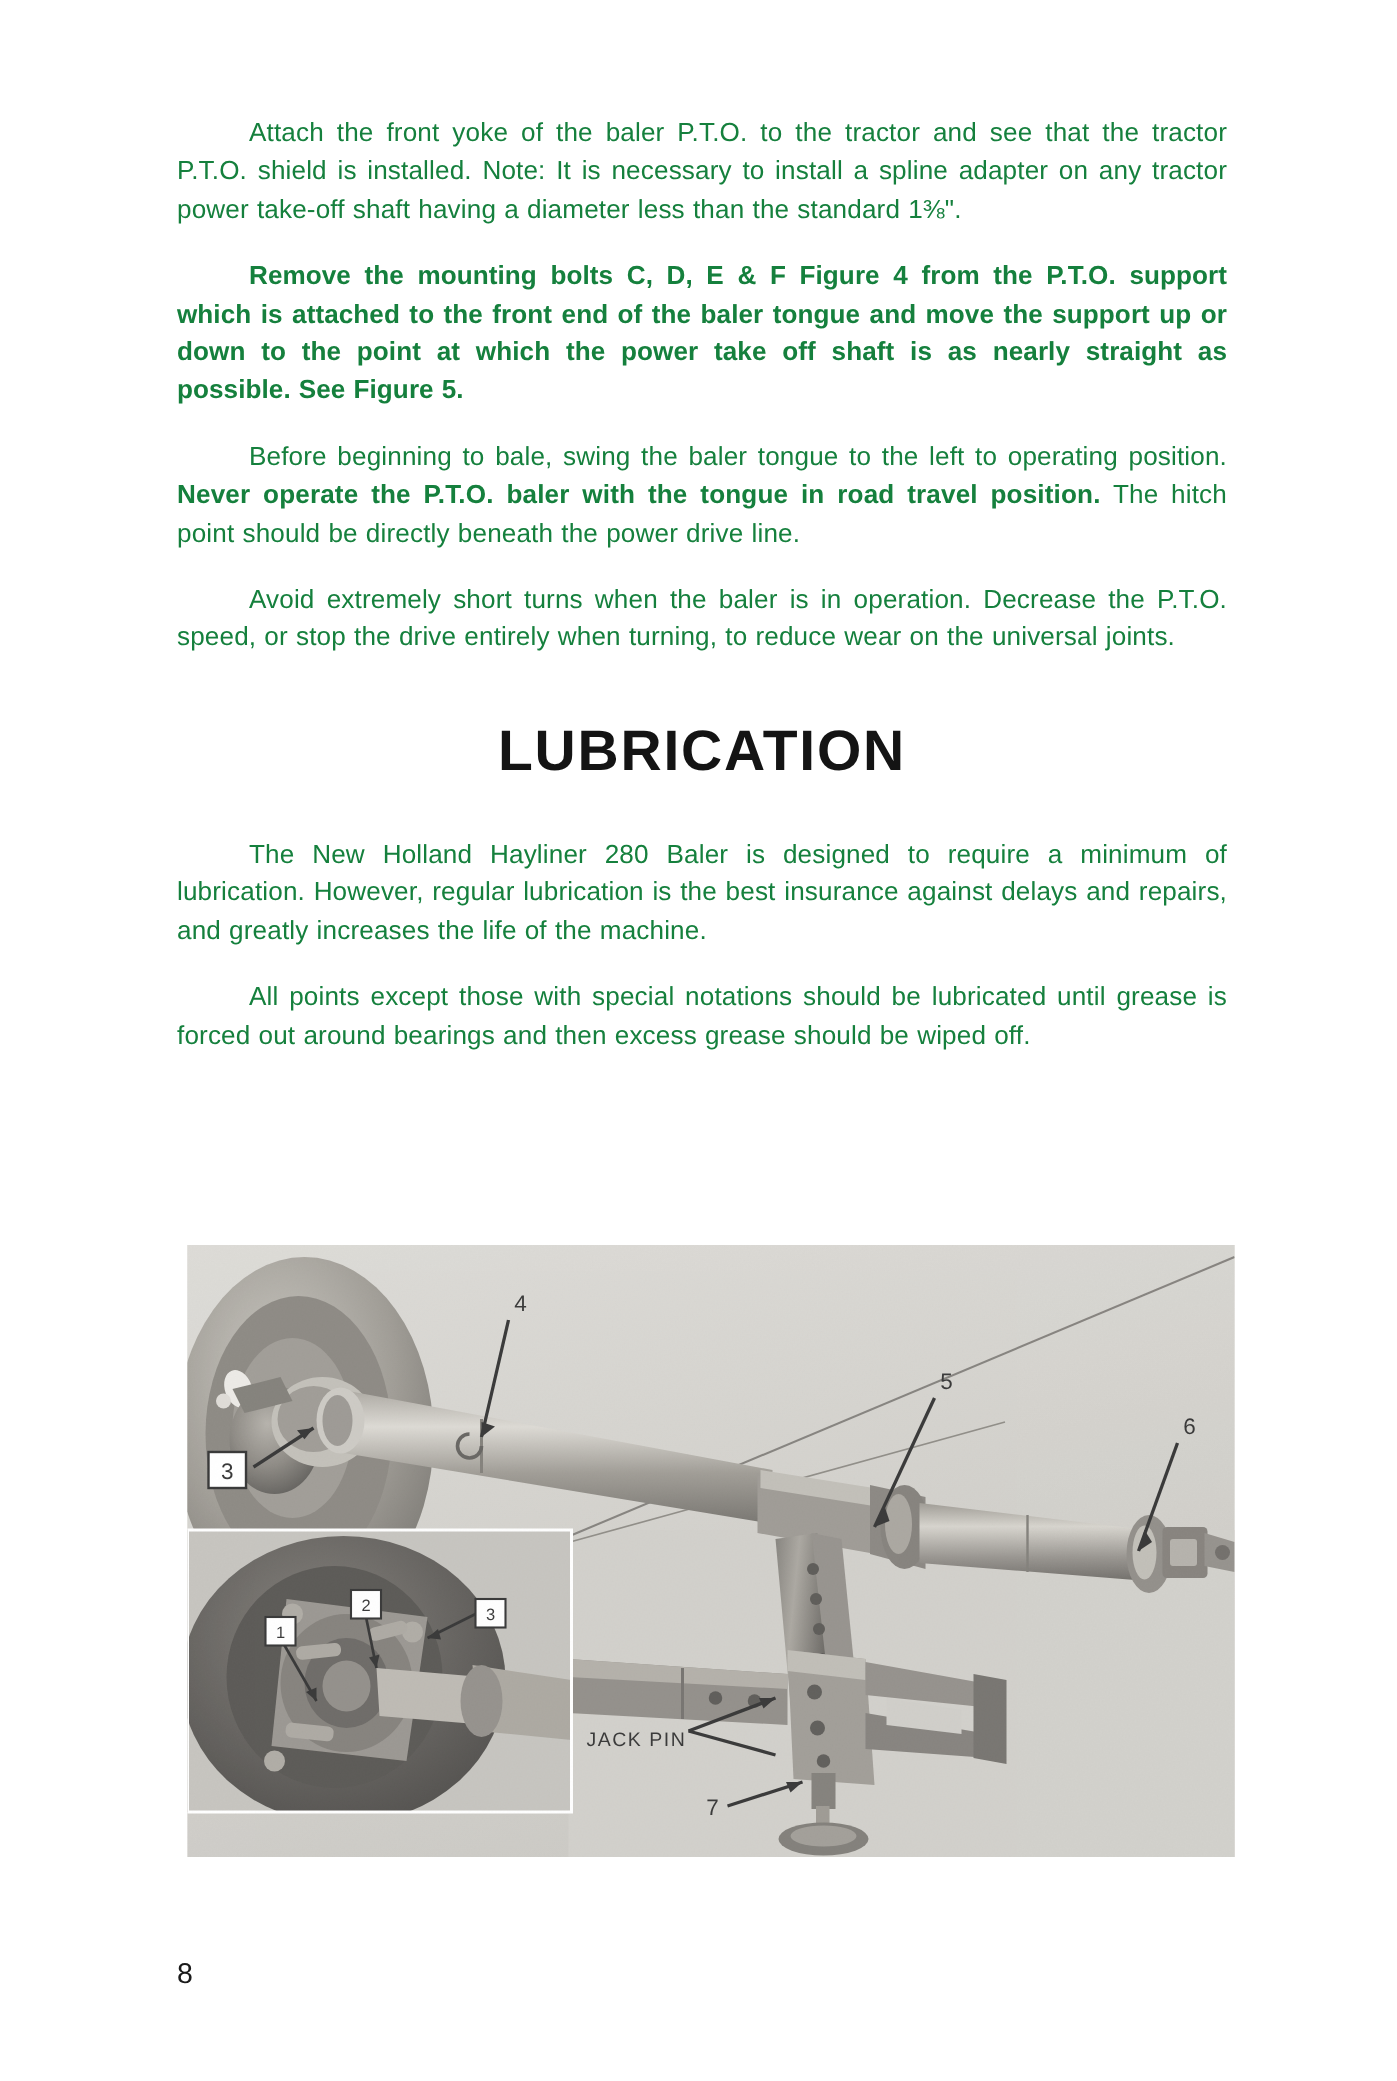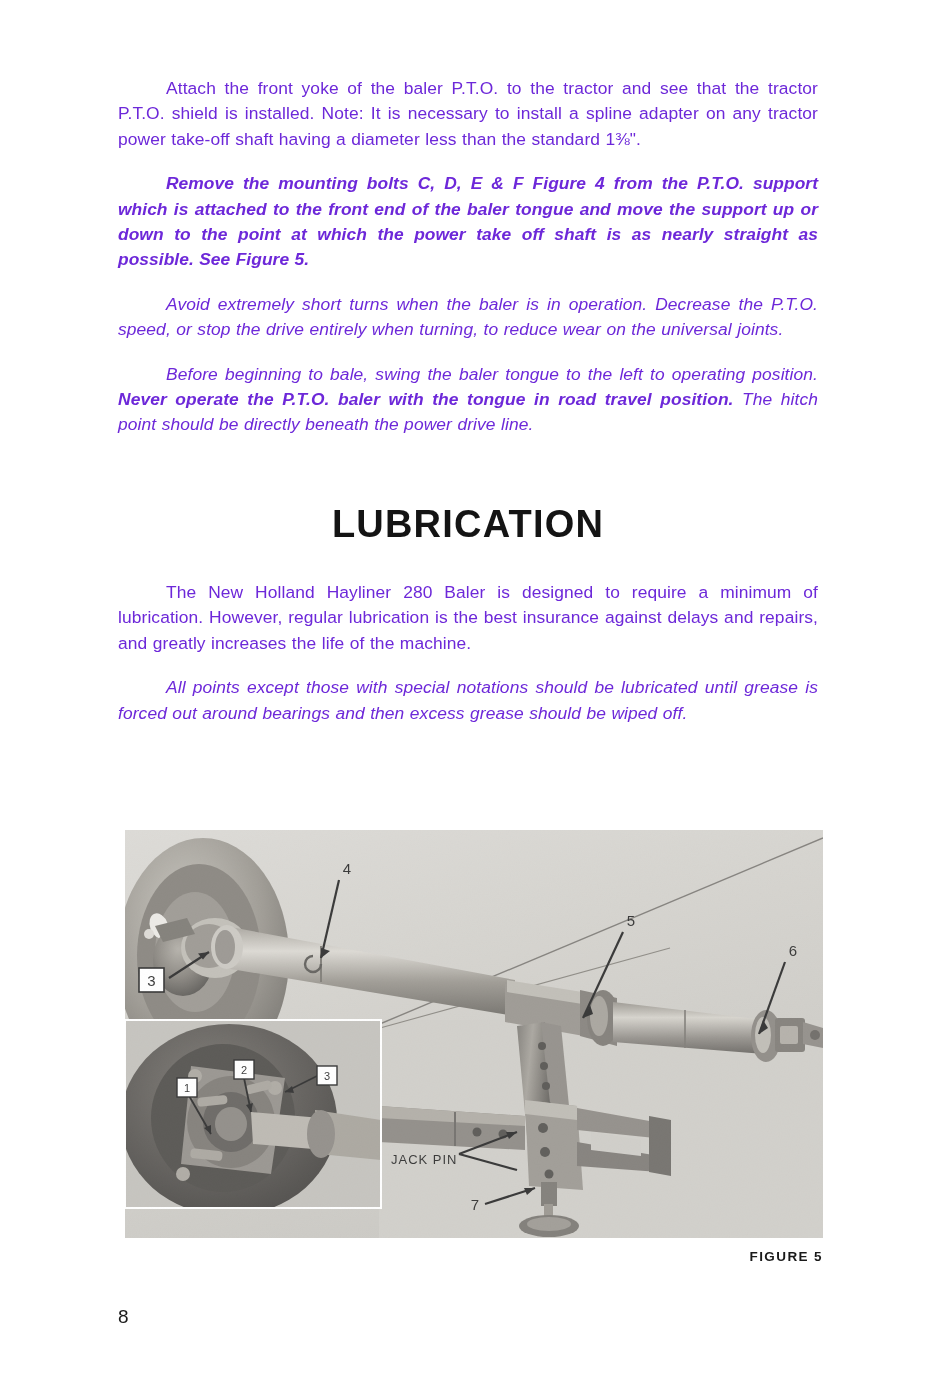--- a/index.html
+++ b/index.html
@@ -26,44 +26,44 @@
   }
 
   p.body-par {
     margin: 0 0 0 0;
     font-size: 17.4px;
     line-height: 25.4px;
     text-align: justify;
     text-indent: 48px;
     letter-spacing: 0.1px;
     word-spacing: 0.5px;
-    color: #6d28d9;
-  }
-  p.body-par + p.body-par { margin-top: 19px; font-style: italic; }
+    color: #15803d;
+  }
+  p.body-par + p.body-par { margin-top: 19px; }
 
   p.bold-par {
     font-weight: bold;
     letter-spacing: 0.05px;
   }
 
   .b { font-weight: bold; }
 
   h1.section-title {
     margin: 0;
     padding: 0;
     text-align: center;
     font-size: 38px;
     font-weight: bold;
     letter-spacing: 1.2px;
     color: #141414;
     font-family: "Liberation Sans", sans-serif;
   }
 
   .title-wrap {
-    margin-top: 65px;
+    margin-top: 42px;
     margin-bottom: 34px;
   }
 
   
   .figure-block {
     position: absolute;
     left: 125px;
     top: 830px;
     width: 698px;
     height: 408px;
@@ -110,25 +110,25 @@
 
     <p class="body-par">
       <span>Attach the front yoke of the baler P.T.O. to the tractor and see that the tractor P.T.O. shield is installed. Note: It is necessary to install a spline adapter on any tractor power take-off shaft having a diameter less than the standard 1⅜".</span>
     </p>
 
     <p class="body-par bold-par">
       <span>Remove the mounting bolts C, D, E &amp; F Figure 4 from the P.T.O. support which is attached to the front end of the baler tongue and move the support up or down to the point at which the power take off shaft is as nearly straight as possible.  See Figure 5.</span>
     </p>
 
     <p class="body-par">
+      <span>Before beginning to bale, swing the baler tongue to the left to operating position.  </span><span class="b">Never operate the P.T.O. baler with the tongue in road travel position.</span><span>  The hitch point should be directly beneath the power drive line.</span>
+    </p>
+
+    <p class="body-par">
       <span>Avoid extremely short turns when the baler is in operation.  Decrease the P.T.O. speed, or stop the drive entirely when turning, to reduce wear on the universal joints.</span>
-    </p>
-
-    <p class="body-par">
-      <span>Before beginning to bale, swing the baler tongue to the left to operating position.  </span><span class="b">Never operate the P.T.O. baler with the tongue in road travel position.</span><span>  The hitch point should be directly beneath the power drive line.</span>
     </p>
 
     <div class="title-wrap">
       <h1 class="section-title">LUBRICATION</h1>
     </div>
 
     <p class="body-par">
       <span>The New Holland Hayliner 280 Baler is designed to require a minimum of lubrication. However, regular lubrication is the best insurance against delays and repairs, and greatly increases the life of the machine.</span>
     </p>
 
@@ -375,17 +375,16 @@
             <rect x="192" y="236" width="20" height="19" fill="#fff" stroke="#111" stroke-width="1.4"></rect>
             <text class="cal-text-sm" x="202" y="250" text-anchor="middle">3</text>
           </g>
         </g>
 
         <rect x="0" y="0" width="698" height="408" filter="url(#grain)" fill="#ffffff" opacity="0.18"></rect>
       </svg>
     </div>
   </div>
 
-  <div class="figure-caption">FIGURE 5</div>
 
   <div class="page-number">8</div>
 
 </div>
 
 </body></html>

